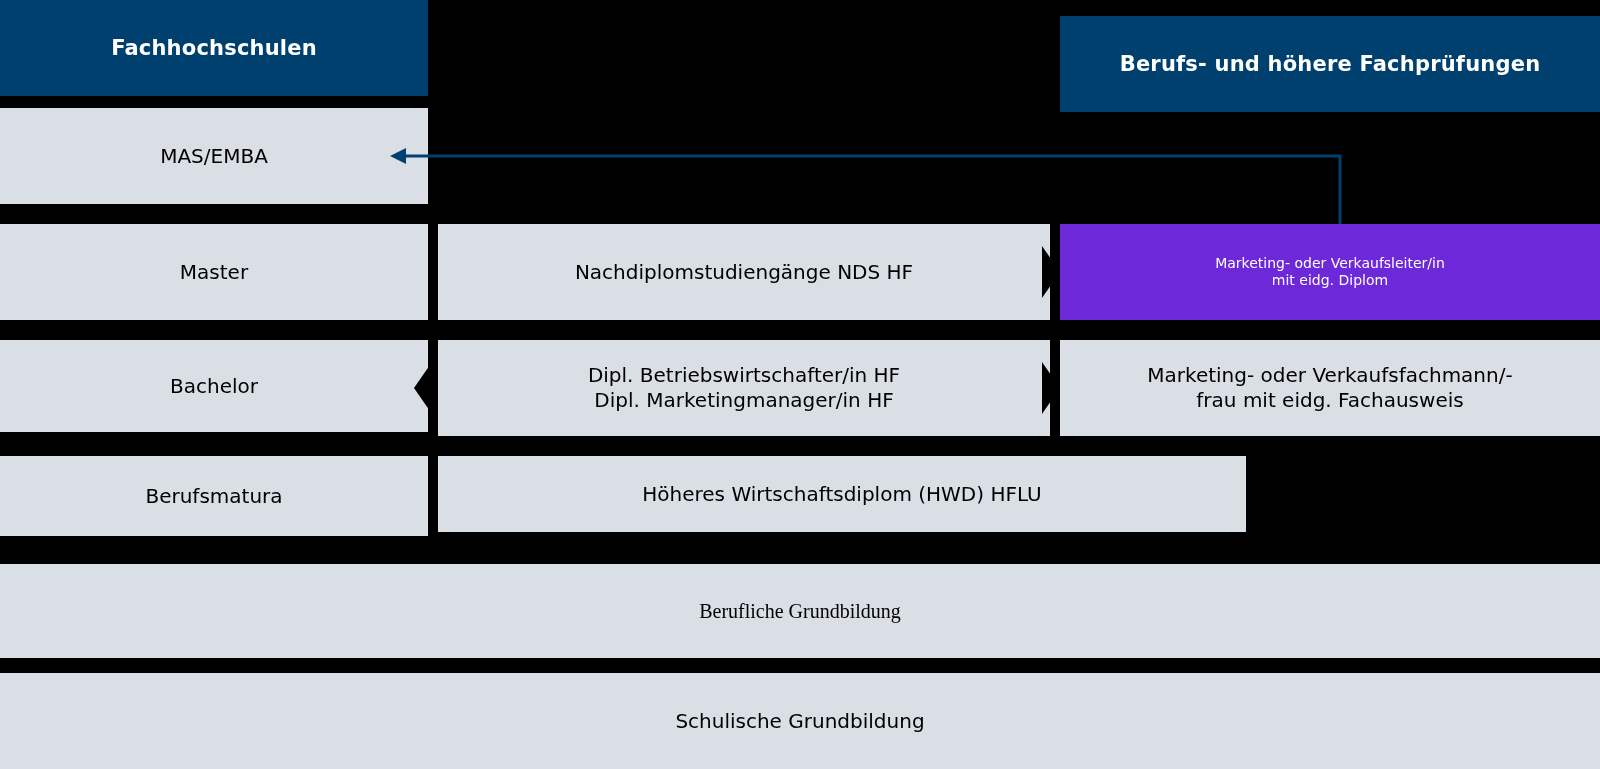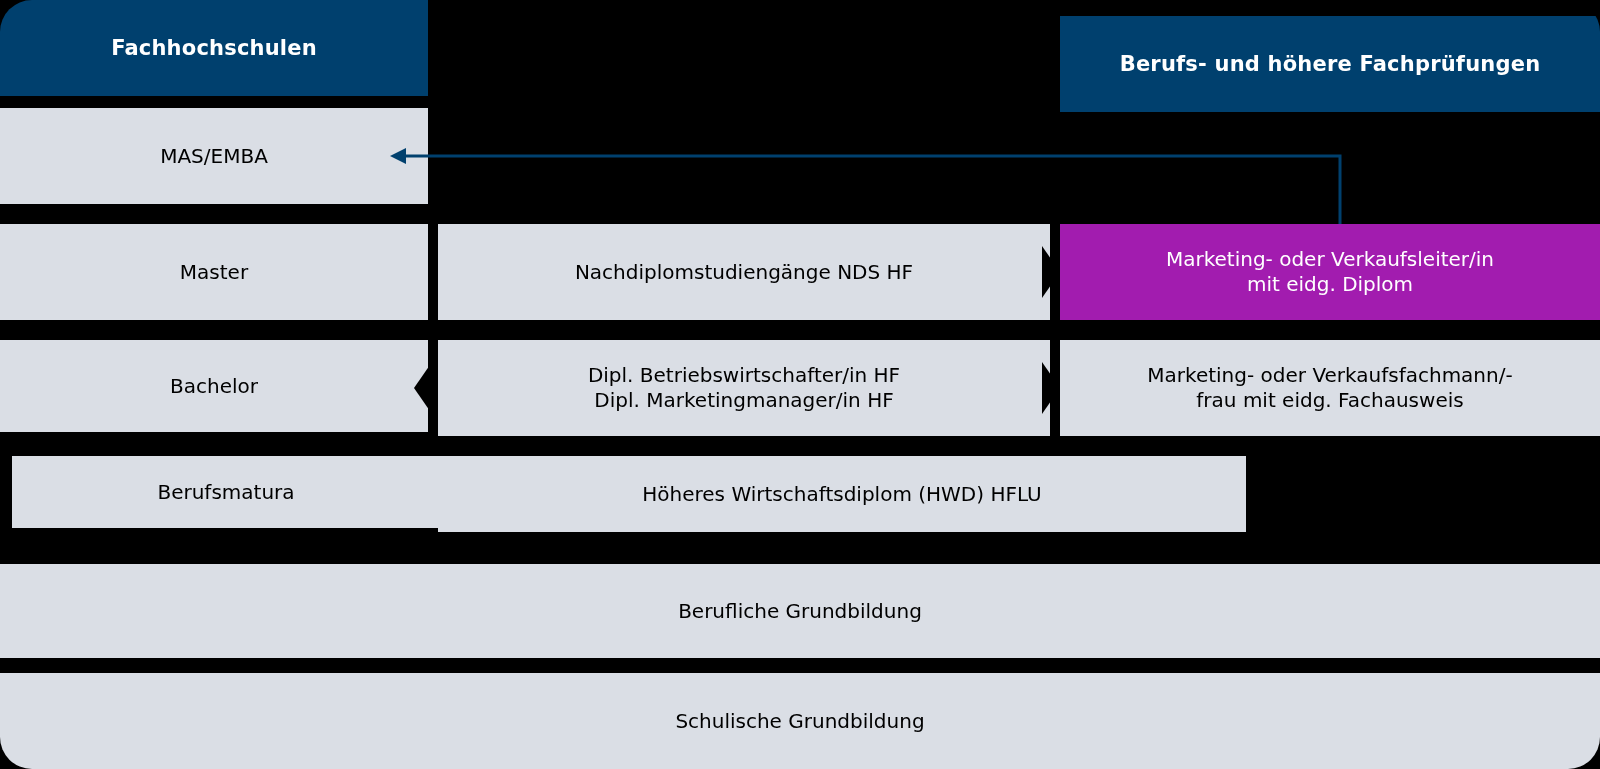--- a/index.html
+++ b/index.html
@@ -9,21 +9,20 @@
   }
   body {
     font-family: "DejaVu Sans", "Liberation Sans", sans-serif;
   }
   #diagram {
     position: relative;
     width: 1600px;
     height: 769px;
     background: #000000;
     overflow: hidden;
-    border-radius: 32px;
   }
 
   
   .box {
     position: absolute;
     box-sizing: border-box;
     display: flex;
     align-items: center;
     justify-content: center;
     text-align: center;
@@ -38,23 +37,23 @@
   }
   .grey {
     background: #dadee5;
     color: #000000;
     font-size: 20px;
   }
   .red {
     background: #e0癒0;
   }
   .red {
-    background: #a21caf;
+    background: #6d28d9;
     color: #ffffff;
-    font-size: 20px;
+    font-size: 14px;
   }
   .box span {
     display: block;
     padding: 0 10px;
   }
 
   
   .notch-up {
     position: absolute;
     width: 0;
@@ -128,28 +127,28 @@
       <span>Dipl. Marketingmanager/in HF</span>
     </span>
   </div>
   <div class="box grey" style="left:1060px; top:340px; width:540px; height:96px;">
     <span>
       <span>Marketing- oder Verkaufsfachmann/-</span>
       <span>frau mit eidg. Fachausweis</span>
     </span>
   </div>
 
-  <div class="box grey" style="left:0px; top:456px; width:428px; height:72px;margin-left:12px;">
+  <div class="box grey" style="left:0px; top:456px; width:428px; height:80px;">
     <span>Berufsmatura</span>
   </div>
   <div class="box grey" style="left:438px; top:456px; width:808px; height:76px;">
     <span>Höheres Wirtschaftsdiplom (HWD) HFLU</span>
   </div>
 
-  <div class="box grey" style="left:0px; top:564px; width:1600px; height:94px;">
+  <div class="box grey" style="left:0px; top:564px; width:1600px; height:94px;font-family:Liberation Serif, serif;">
     <span>Berufliche Grundbildung</span>
   </div>
 
   <div class="box grey" style="left:0px; top:673px; width:1600px; height:96px;">
     <span>Schulische Grundbildung</span>
   </div>
 
   <div class="notch-up" style="left:188px; top:438px;"></div>
 
   <div class="notch-up" style="left:188px; top:322px;"></div>

